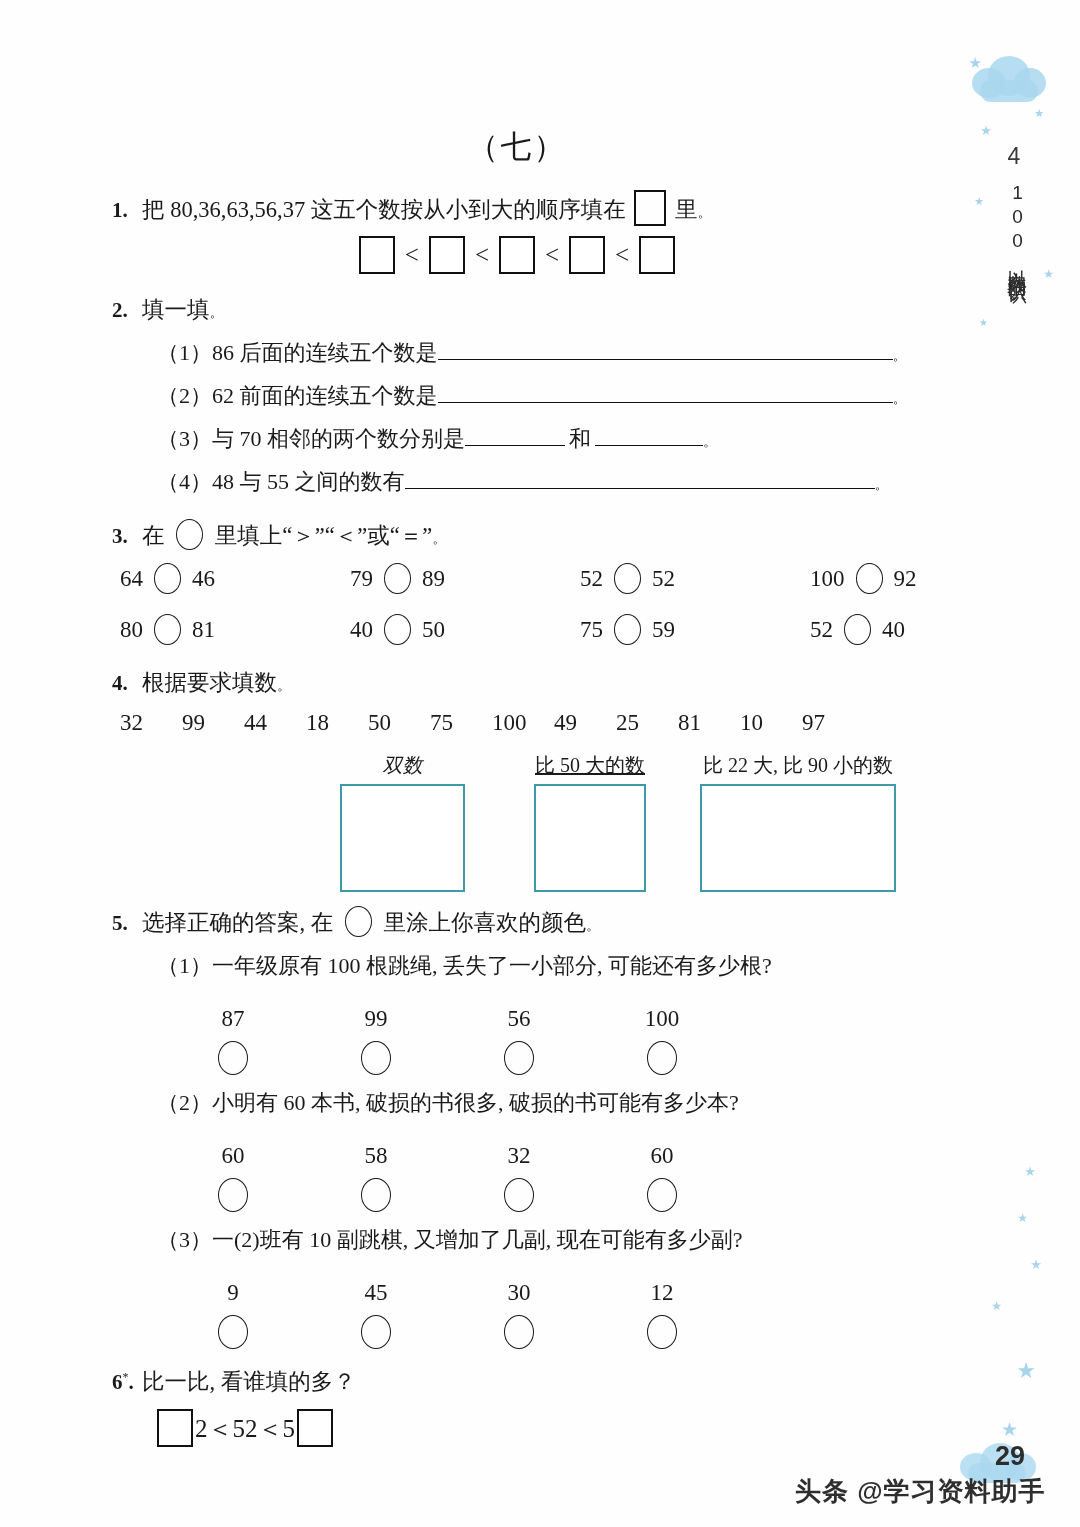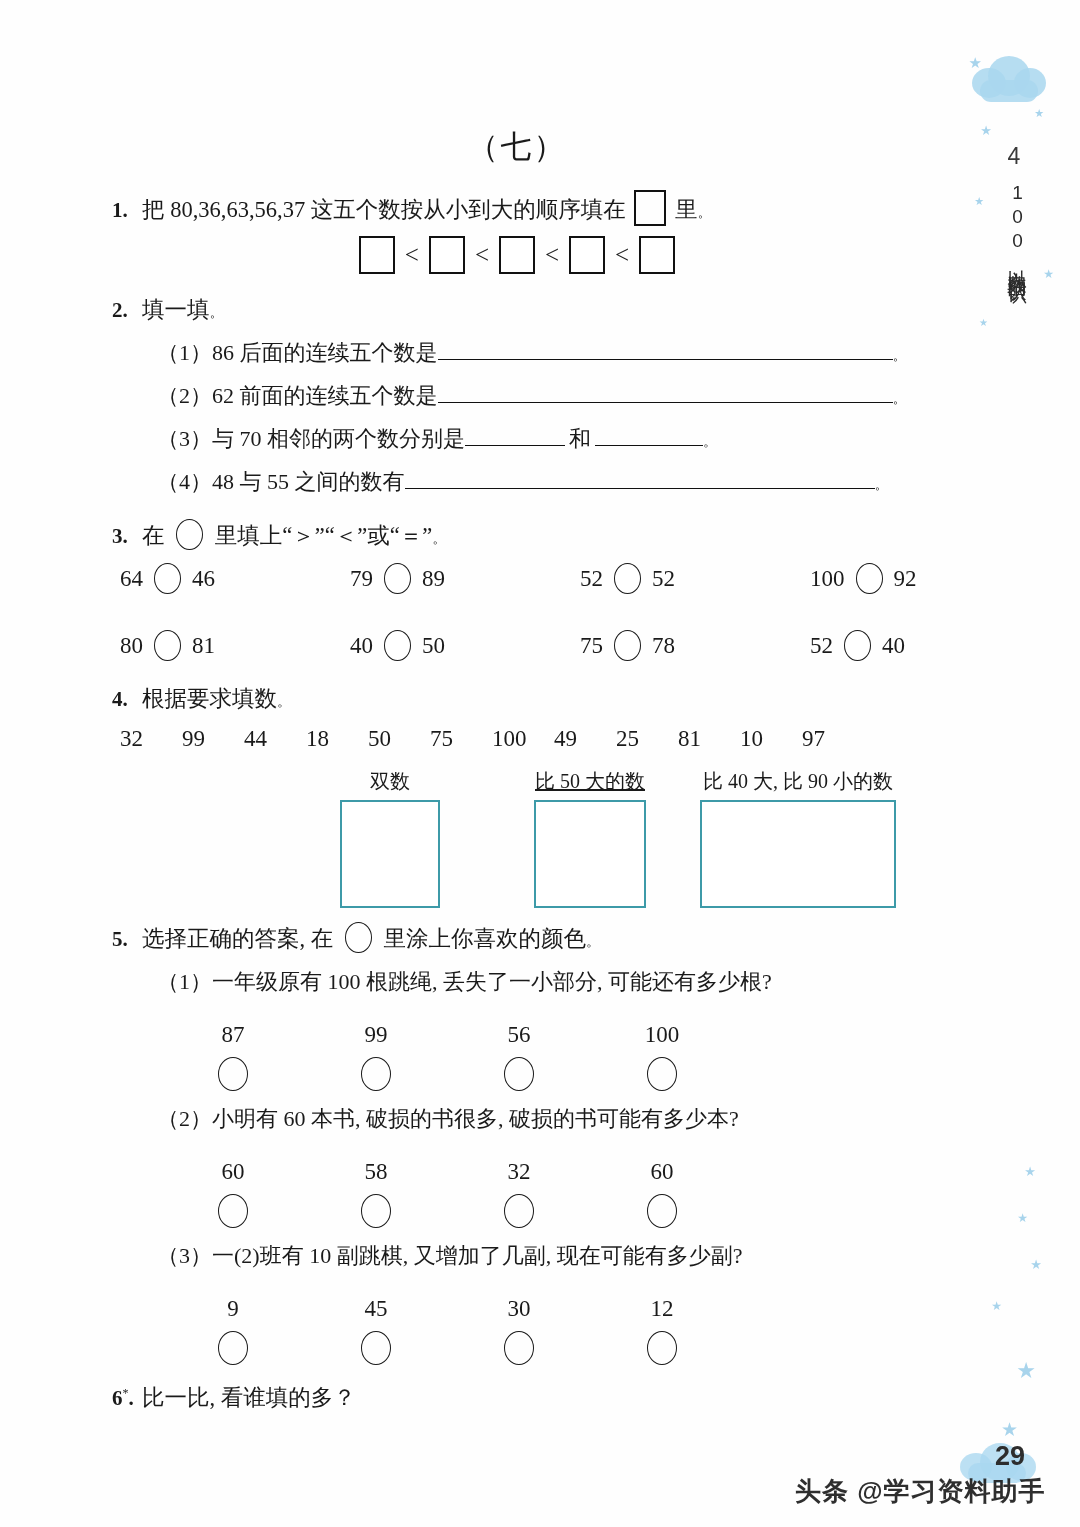--- a/index.html
+++ b/index.html
@@ -166,21 +166,21 @@
     vertical-align: -3px;
   }
   .cn-period { font-size: 14px; }
 
   
   .cmp-grid {
     margin-top: 12px;
     margin-left: 8px;
     display: grid;
     grid-template-columns: repeat(4, 230px);
-    row-gap: 36px;
+    row-gap: 20px;
     font-size: 23px;
   }
   .cmp-cell { display: flex; align-items: center; gap: 11px; }
   .cmp-cell .num { min-width: 22px; }
 
   
   .q4-nums {
     margin-top: 12px;
     margin-left: 8px;
     display: flex;
@@ -420,21 +420,21 @@
           <span class="num">81</span>
         </div>
         <div class="cmp-cell">
           <span class="num">40</span>
           <span class="circ"></span>
           <span class="num">50</span>
         </div>
         <div class="cmp-cell">
           <span class="num">75</span>
           <span class="circ"></span>
-          <span class="num">78</span>
+          <span class="num">59</span>
         </div>
         <div class="cmp-cell">
           <span class="num">52</span>
           <span class="circ"></span>
           <span class="num">40</span>
         </div>
       </div>
     </div>
 
     <div class="prob" style="margin-top:22px;">
@@ -454,30 +454,30 @@
         <span>75</span>
         <span>100</span>
         <span>49</span>
         <span>25</span>
         <span>81</span>
         <span>10</span>
         <span>97</span>
       </div>
 
       <div class="q4-boxes">
-        <div class="q4-col" style="left:228px; width:100px;">
+        <div class="q4-col" style="left:228px; width:125px;font-style:italic;">
           <div class="q4-label">双数</div>
           <div class="q4-box"></div>
         </div>
         <div class="q4-col" style="left:398px; width:160px;text-decoration:underline;">
           <div class="q4-label">比 50 大的数</div>
           <div class="q4-box" style="margin:0 24px;"></div>
         </div>
         <div class="q4-col" style="left:578px; width:216px;">
-          <div class="q4-label">比 40 大, 比 90 小的数</div>
+          <div class="q4-label">比 22 大, 比 90 小的数</div>
           <div class="q4-box" style="margin:0 10px;"></div>
         </div>
       </div>
     </div>
 
     <div class="prob" style="margin-top:4px;">
       <div class="prob-head">
         <span class="prob-no">5.</span>
         <span class="prob-text">
           <span>选择正确的答案, 在</span>
@@ -556,16 +556,21 @@
       </div>
     </div>
 
     <div class="prob" style="margin-top:10px;">
       <div class="prob-head">
         <span class="prob-no"><span>6</span><sup>*</sup><span>.</span></span>
         <span class="prob-text">
           <span>比一比, 看谁填的多</span><span>？</span>
         </span>
       </div>
+      <div class="q6-row">
+        <span class="sq"></span>
+        <span style="margin:0 2px;">2＜52＜5</span>
+        <span class="sq"></span>
+      </div>
     </div>
 
   </div>
 </div>
 
 </body></html>

